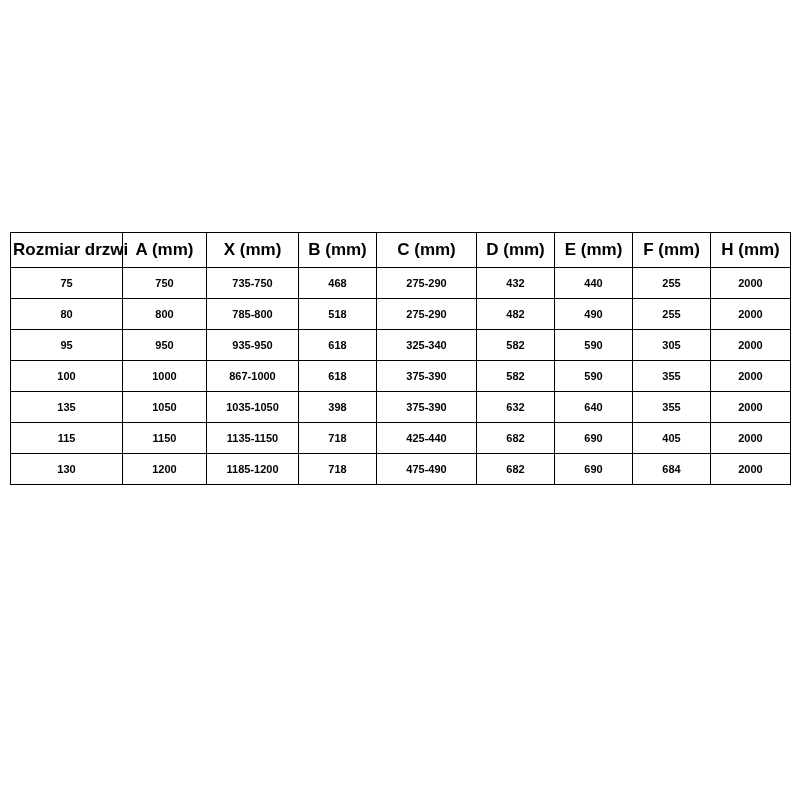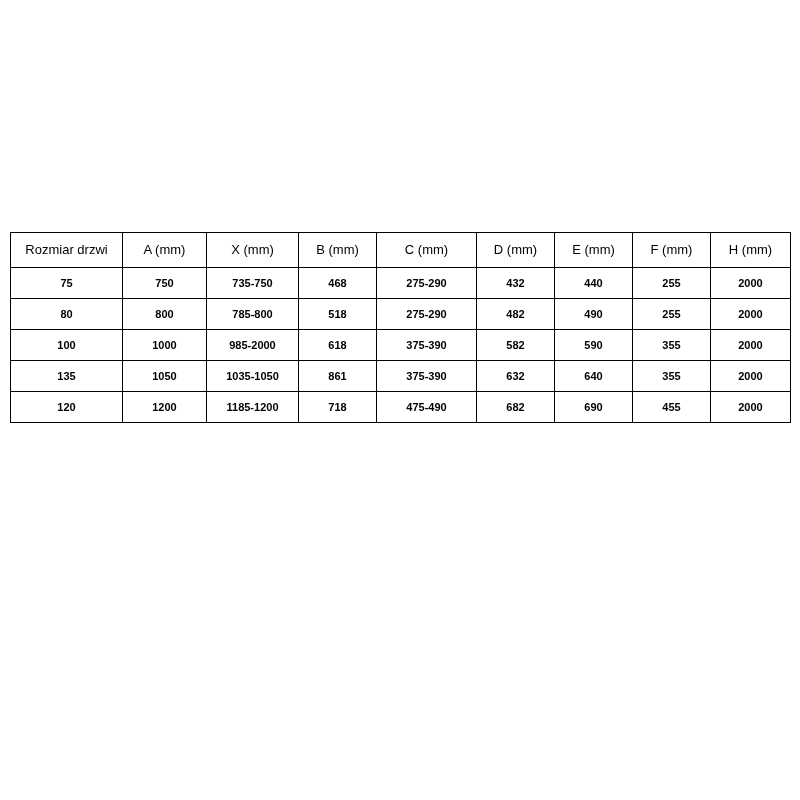--- a/index.html
+++ b/index.html
@@ -37,22 +37,22 @@
     text-align: center;
     vertical-align: middle;
     font-size: 11px;
     font-weight: bold;
     height: 30px;
     padding: 0 2px;
     line-height: 1.1;
     white-space: nowrap;
   }
   table.spec thead th {
-    font-size: 13px;
-    font-weight: normal;
+    font-size: 17px;
+    font-weight: bold;
     height: 34px;
   }
   col.c0 { width: 112px; }
   col.c1 { width: 84px; }
   col.c2 { width: 92px; }
   col.c3 { width: 78px; }
   col.c4 { width: 100px; }
   col.c5 { width: 78px; }
   col.c6 { width: 78px; }
   col.c7 { width: 78px; }
@@ -105,48 +105,70 @@
             <td>800</td>
             <td>785-800</td>
             <td>518</td>
             <td>275-290</td>
             <td>482</td>
             <td>490</td>
             <td>255</td>
             <td>2000</td>
           </tr>
           <tr>
+            <td>95</td>
+            <td>950</td>
+            <td>935-950</td>
+            <td>618</td>
+            <td>325-340</td>
+            <td>582</td>
+            <td>590</td>
+            <td>305</td>
+            <td>2000</td>
+          </tr>
+          <tr>
             <td>100</td>
             <td>1000</td>
-            <td>985-2000</td>
+            <td>867-1000</td>
             <td>618</td>
             <td>375-390</td>
             <td>582</td>
             <td>590</td>
             <td>355</td>
             <td>2000</td>
           </tr>
           <tr>
             <td>135</td>
             <td>1050</td>
             <td>1035-1050</td>
-            <td>861</td>
+            <td>398</td>
             <td>375-390</td>
             <td>632</td>
             <td>640</td>
             <td>355</td>
             <td>2000</td>
           </tr>
           <tr>
-            <td>120</td>
+            <td>115</td>
+            <td>1150</td>
+            <td>1135-1150</td>
+            <td>718</td>
+            <td>425-440</td>
+            <td>682</td>
+            <td>690</td>
+            <td>405</td>
+            <td>2000</td>
+          </tr>
+          <tr>
+            <td>130</td>
             <td>1200</td>
             <td>1185-1200</td>
             <td>718</td>
             <td>475-490</td>
             <td>682</td>
             <td>690</td>
-            <td>455</td>
+            <td>684</td>
             <td>2000</td>
           </tr>
         </tbody>
     </table>
   </div>
 </div>
 
 </body></html>

